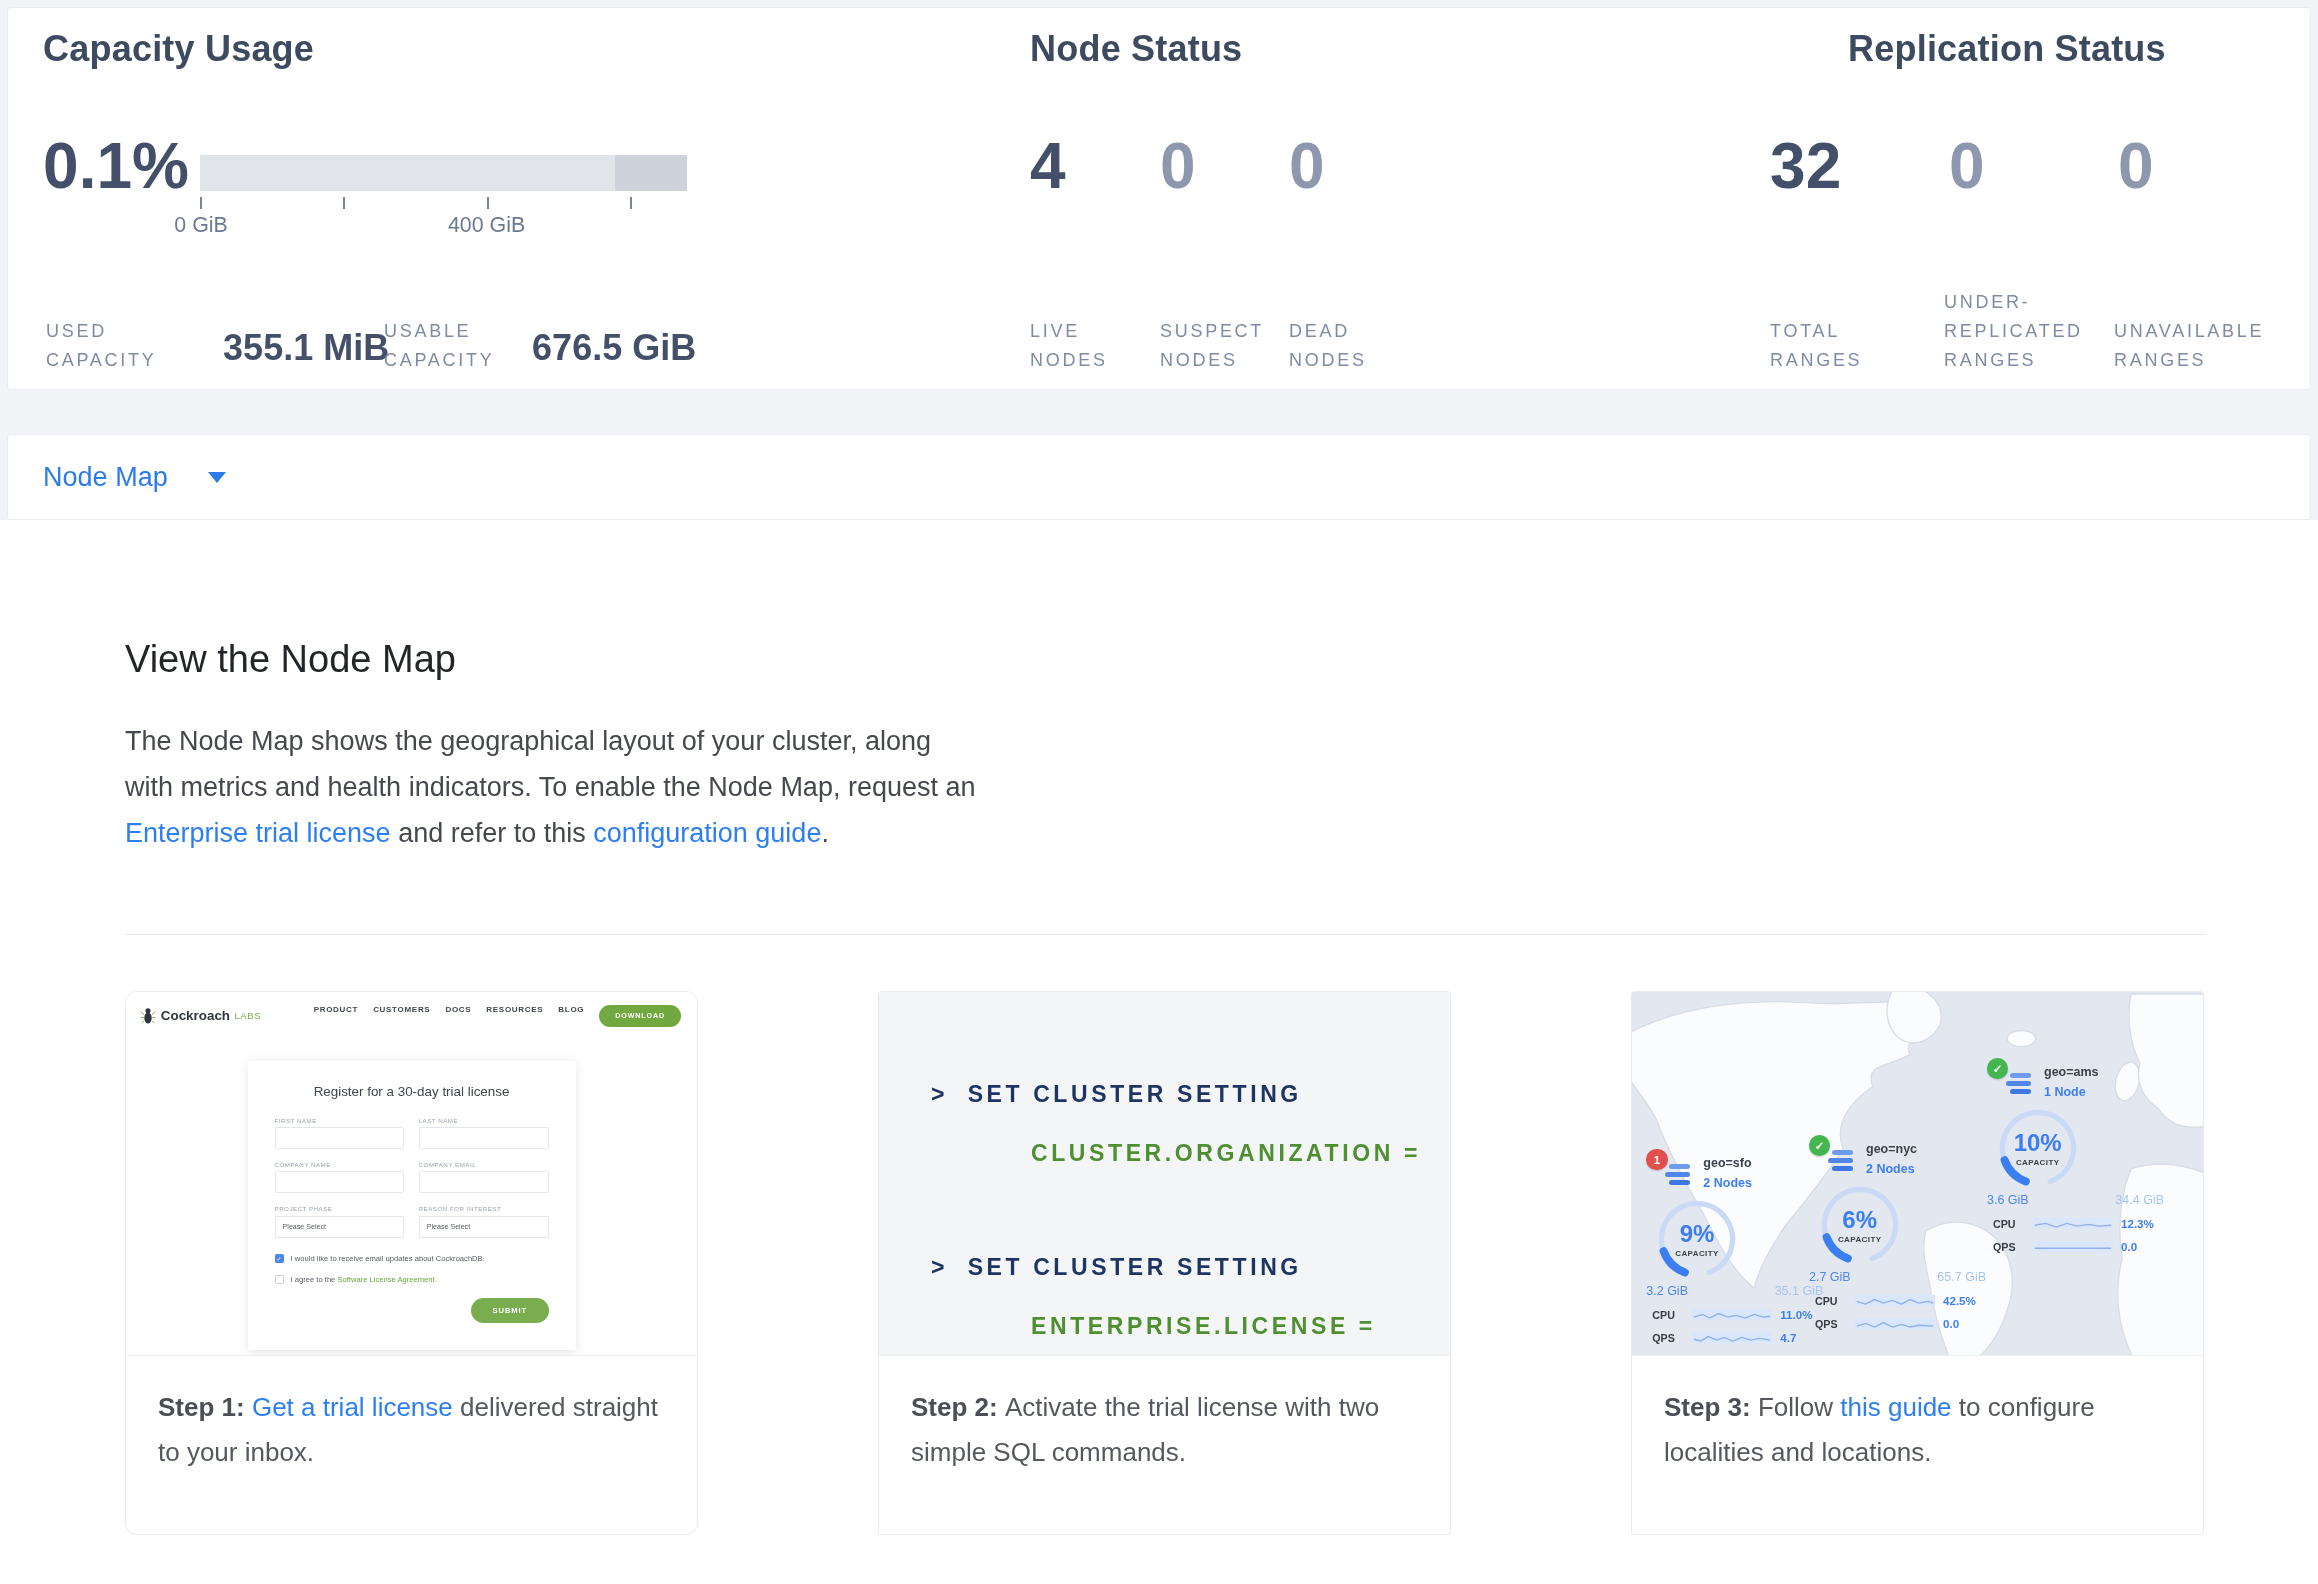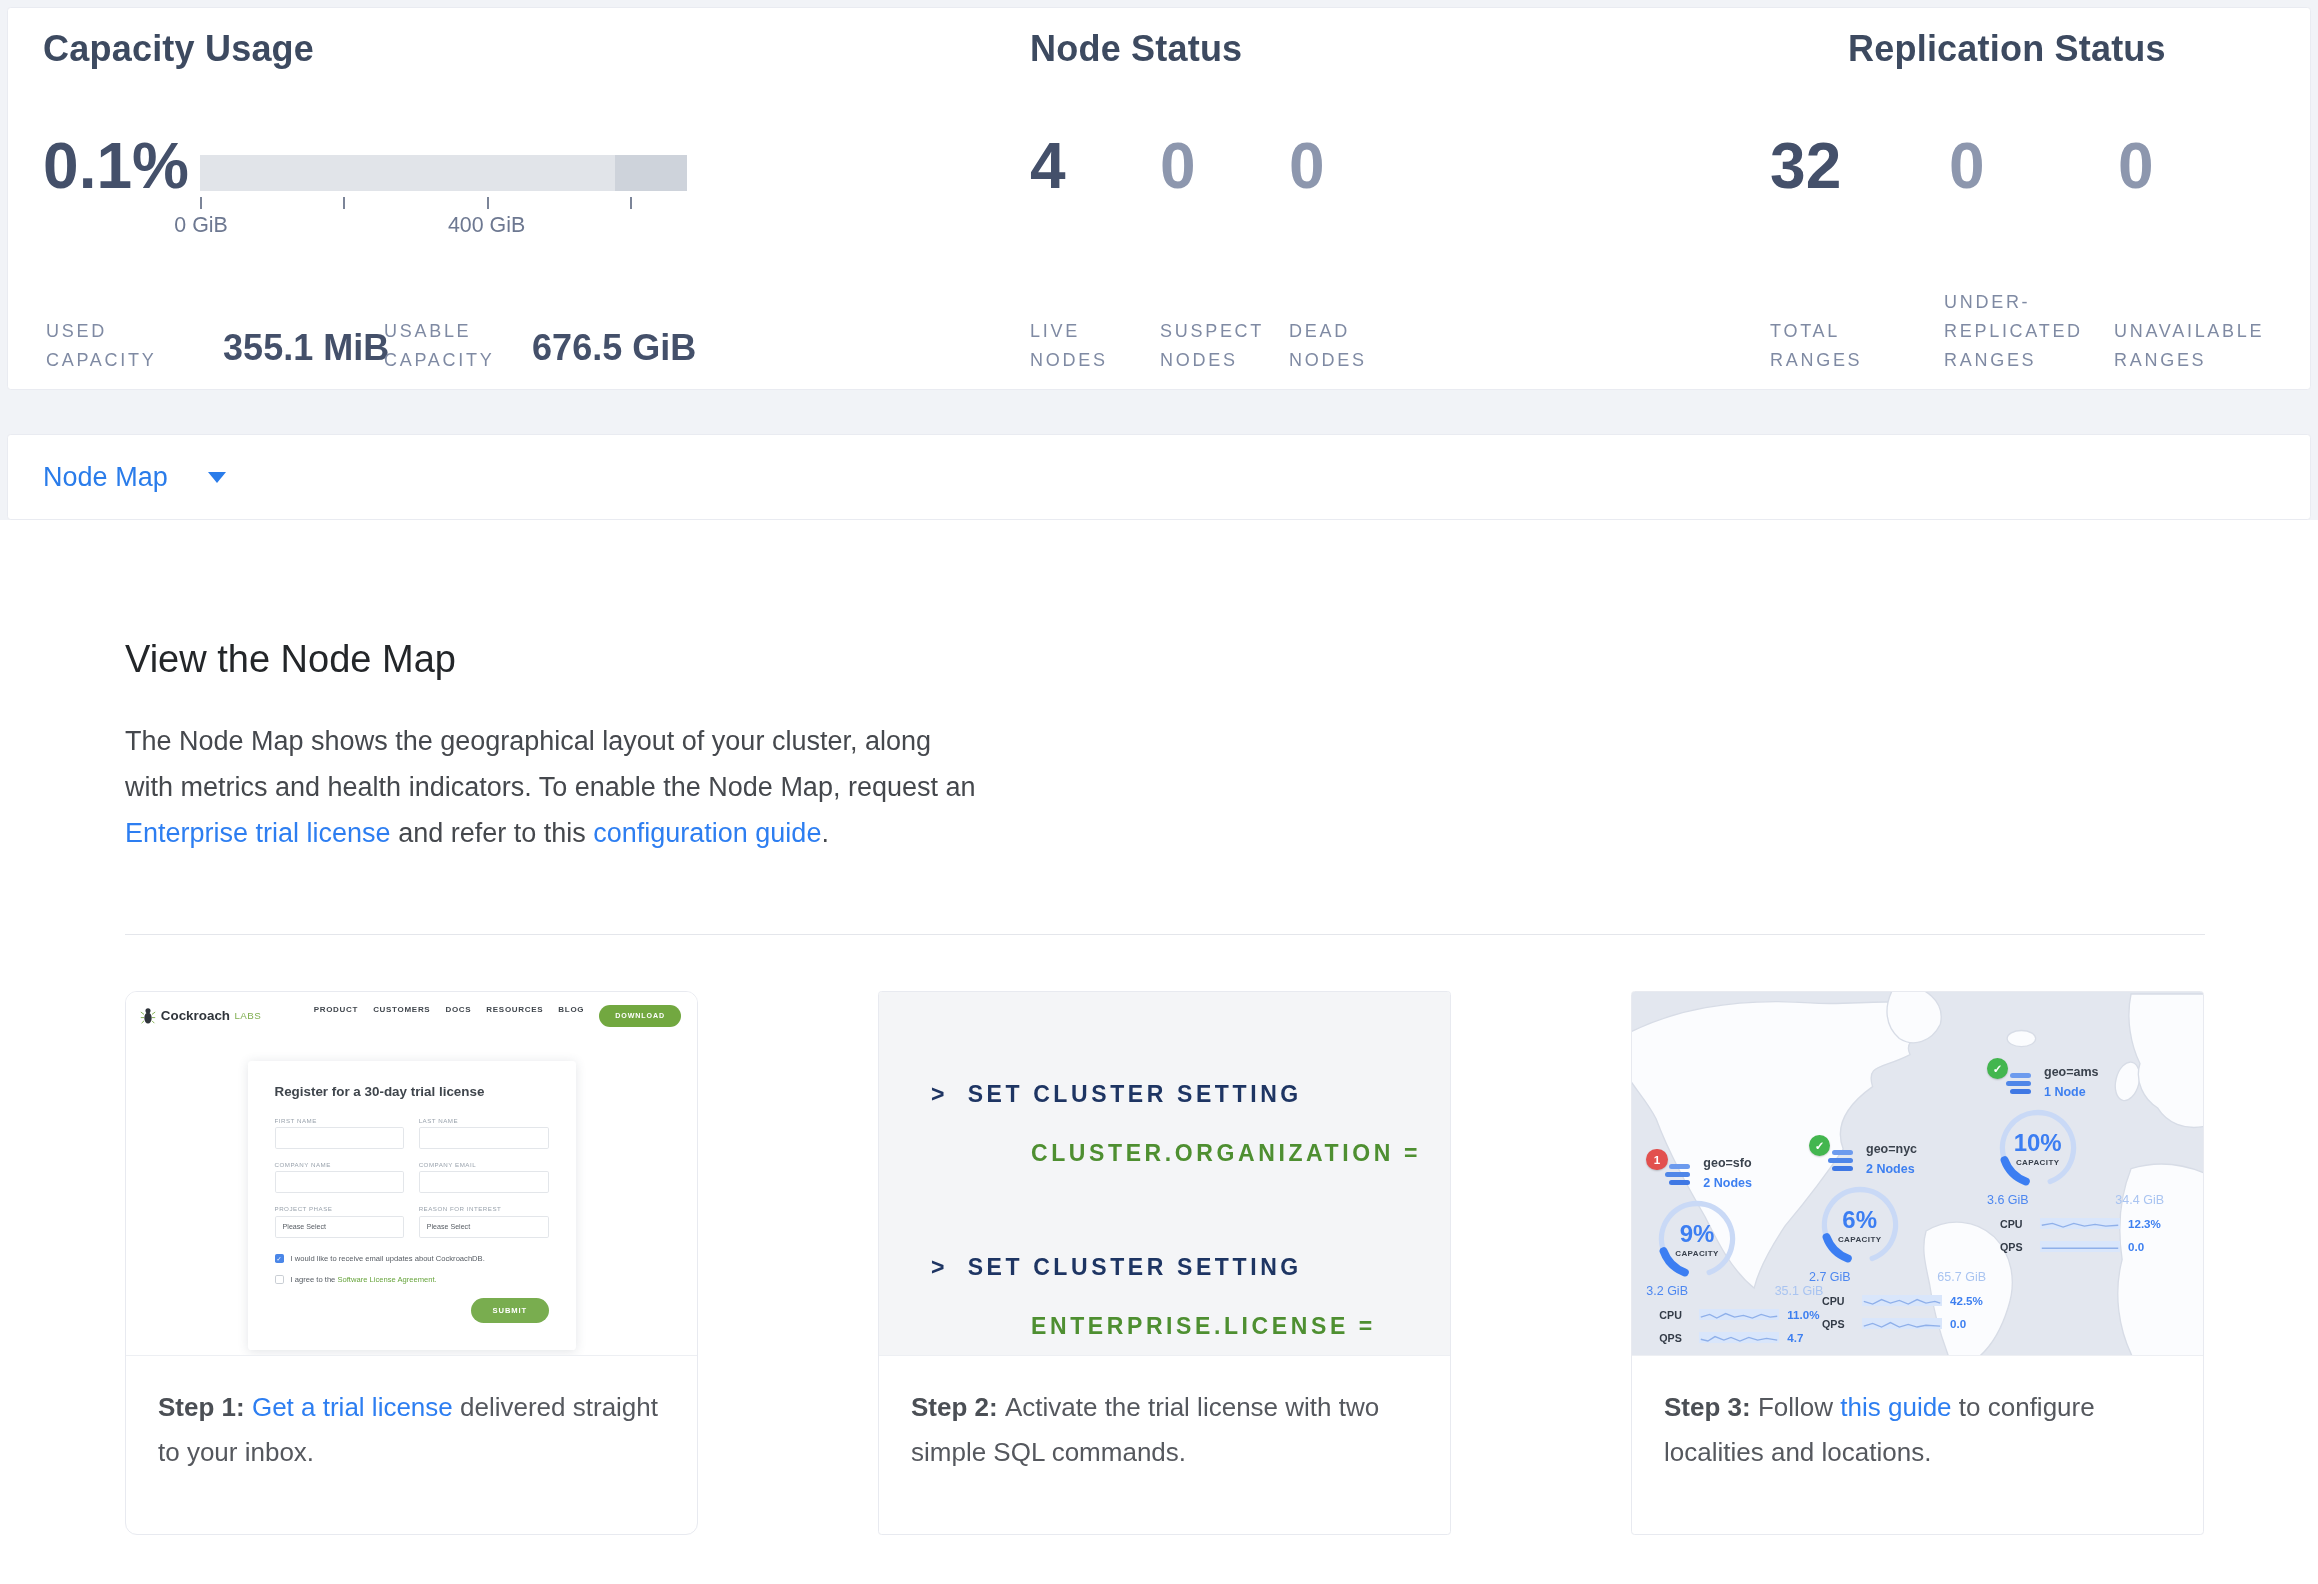--- a/index.html
+++ b/index.html
@@ -46,21 +46,21 @@
   
   .mini { position:relative; width:100%; height:100%; background:#fff; }
   .mini-header { display:flex; align-items:center; justify-content:space-between; padding:12.5px 16px 0 14.3px; }
   .mini-logo { display:flex; align-items:center; gap:4.5px; }
   .mini-brand { font-size:13.4px; font-weight:700; color:#30353b; }
   .mini-brand-suffix { font-size:9.8px; font-weight:400; color:#7fae4f; letter-spacing:0.4px; }
   .mini-nav { display:flex; align-items:flex-start; gap:15px; }
   .mini-nav-item { font-size:8px; letter-spacing:0.7px; color:#40464d; font-weight:700; }
   .mini-download { background:#72a840; color:#fff; font-size:7.1px; font-weight:700; letter-spacing:0.9px; border-radius:11.6px; padding:7.1px 16px; }
   .mini-form { width:328px; margin:34px auto 0 auto; background:#fff; border-radius:3.6px; box-shadow:0 1.8px 10.7px rgba(60,70,90,.14); padding:23px 27px 27px 27px; }
-  .mini-form-title { font-size:13.4px; font-weight:700; color:#3f454c; margin-bottom:18px; }
+  .mini-form-title { text-align:center; font-size:13.4px; font-weight:400; color:#3f454c; margin-bottom:18px; }
   .mini-grid { display:grid; grid-template-columns:1fr 1fr; column-gap:14.3px; row-gap:11.6px; }
   .mini-field label { display:block; font-size:6.2px; letter-spacing:0.5px; color:#9aa3ad; margin-bottom:3.6px; }
   .mini-input { width:100%; height:22px; border:0.9px solid #e3e6ea; border-radius:1.8px; background:#fff; }
   .mini-select { width:100%; height:22px; border:0.9px solid #e3e6ea; border-radius:1.8px; background:#fff; display:flex; align-items:center; padding-left:7.1px; font-size:7.1px; color:#565c63; }
   .mini-checks { margin-top:16px; display:flex; flex-direction:column; gap:12.5px; }
   .mini-check { display:flex; align-items:center; gap:7.1px; font-size:7.6px; color:#565c63; }
   .mini-box { width:9px; height:9px; border-radius:1.8px; flex:0 0 auto; display:flex; align-items:center; justify-content:center; }
   .mini-box.on { background:#4a86e8; color:#fff; font-size:6.2px; }
   .mini-box.off { background:#fff; border:0.9px solid #c9ced4; }
   .mini-green-link { color:#67a43c; }
@@ -85,21 +85,21 @@
   .dbicon span:nth-child(1){ width:21.4px; margin-left:4.5px; background:#6d9bee; }
   .dbicon span:nth-child(2){ width:25px; margin-left:0.9px; }
   .dbicon span:nth-child(3){ width:21.4px; margin-left:4.5px; background:#3f78e4; }
   .m-name { position:absolute; left:57px; top:7.1px; font-size:12.5px; font-weight:700; color:#3a424d; }
   .m-nodes { position:absolute; left:57px; top:27px; font-size:12.5px; font-weight:600; color:#3d7ff0; }
   .gauge { position:absolute; left:10.7px; top:50px; width:80px; height:80px; }
   .gauge .pct { position:absolute; left:0; top:21.4px; width:80px; text-align:center; font-size:24px; font-weight:700; color:#3c7ef2; }
   .gauge .cap { position:absolute; left:0; top:50px; width:80px; text-align:center; font-size:8px; font-weight:700; letter-spacing:0.4px; color:#39414d; }
   .gib-row { position:absolute; left:0; top:135px; width:177px; display:flex; justify-content:space-between; font-size:12.5px; }
   .gib-used { color:#4d87f0; } .gib-total { color:#a9c4f1; }
-  .mrow { position:absolute; left:13px; display:flex; align-items:center; gap:8px;justify-content:flex-end; }
+  .mrow { position:absolute; left:6px; display:flex; align-items:center; gap:8px;justify-content:flex-end; }
   .mrow.cpu { top:159px; } .mrow.qps { top:182px; }
   .mlabel { width:32px; font-size:10.7px; font-weight:700; color:#333b47; }
   .spark { width:80px; height:11.6px; background:#d9e6fb; position:relative; }
   .mval { font-size:11.6px; font-weight:700; color:#3d7ff0; }
 </style>
 </head>
 <body>
 
 <div id="screen">
   <div class="top-band"></div>

